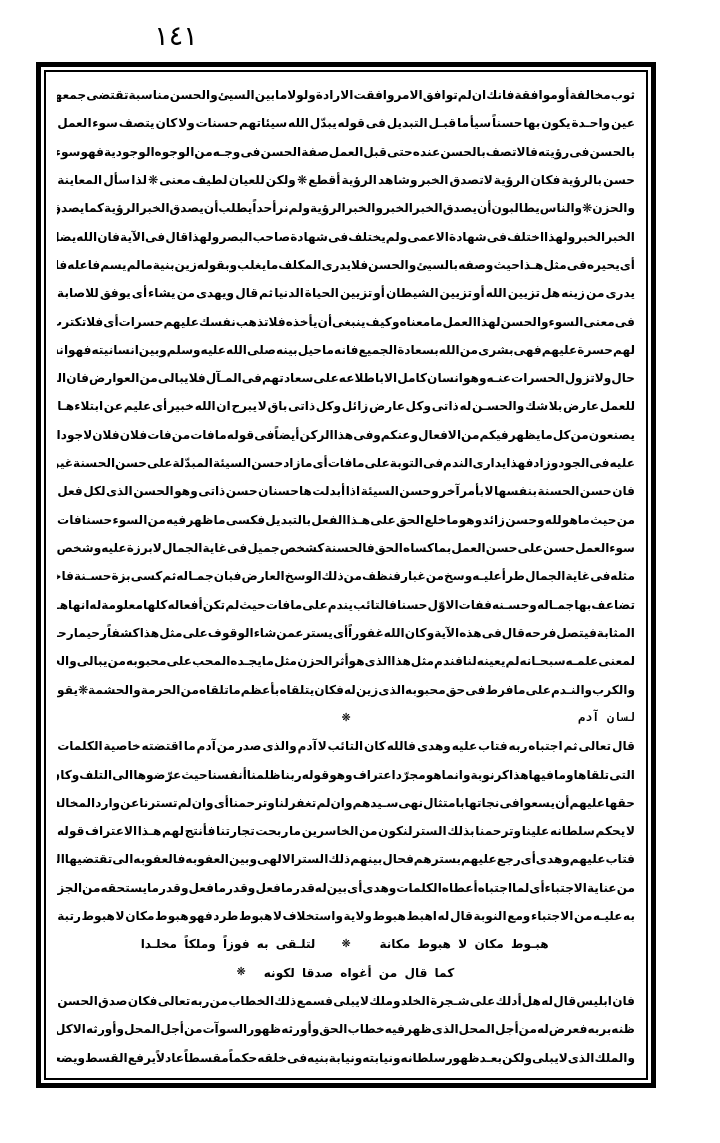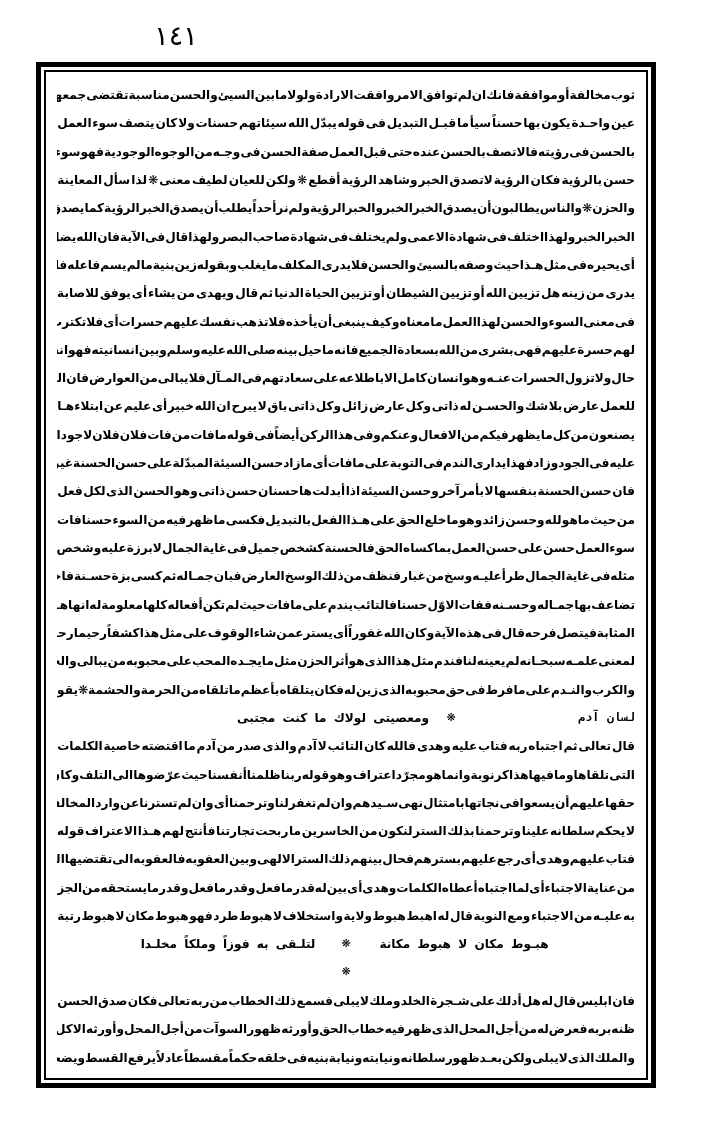--- a/index.html
+++ b/index.html
@@ -637,21 +637,20 @@
             <span>ما</span>
             <span>تلقاه</span>
             <span>من</span>
             <span>الحرمة</span>
             <span>والحشمة</span>
             <span>❋</span>
             <span>يقول</span>
           </div>
           <div class="line verse" style="height: 28.3143px; line-height: 28.3143px;">
             <span class="star">❋</span>
-            <span class="hemistich second">ومعصيتى لولاك ما كنت مجتبى</span>
             <span class="margin-note">لسان آدم</span>
           </div>
           <div class="line jst" style="height: 28.3143px; line-height: 28.3143px;">
             <span>قال</span>
             <span>تعالى</span>
             <span>ثم</span>
             <span>اجتباه</span>
             <span>ربه</span>
             <span>فتاب</span>
             <span>عليه</span>
@@ -804,20 +803,21 @@
             <span>لا</span>
             <span>هبوط</span>
             <span>رتبة</span>
           </div>
           <div class="line verse" style="height: 28.3143px; line-height: 28.3143px;">
             <span class="hemistich first">هبـوط مكان لا هبوط مكانة</span>
             <span class="star">❋</span>
             <span class="hemistich second">لتلـقى به فوزاً وملكاً مخلـدا</span>
           </div>
           <div class="line verse" style="height: 28.3143px; line-height: 28.3143px;">
+            <span class="hemistich first">كما قال من أغواه صدقا لكونه</span>
             <span class="star">❋</span>
           </div>
           <div class="line jst" style="height: 28.3143px; line-height: 28.3143px;">
             <span>فان</span>
             <span>ابليس</span>
             <span>قال</span>
             <span>له</span>
             <span>هل</span>
             <span>أدلك</span>
             <span>على</span>

